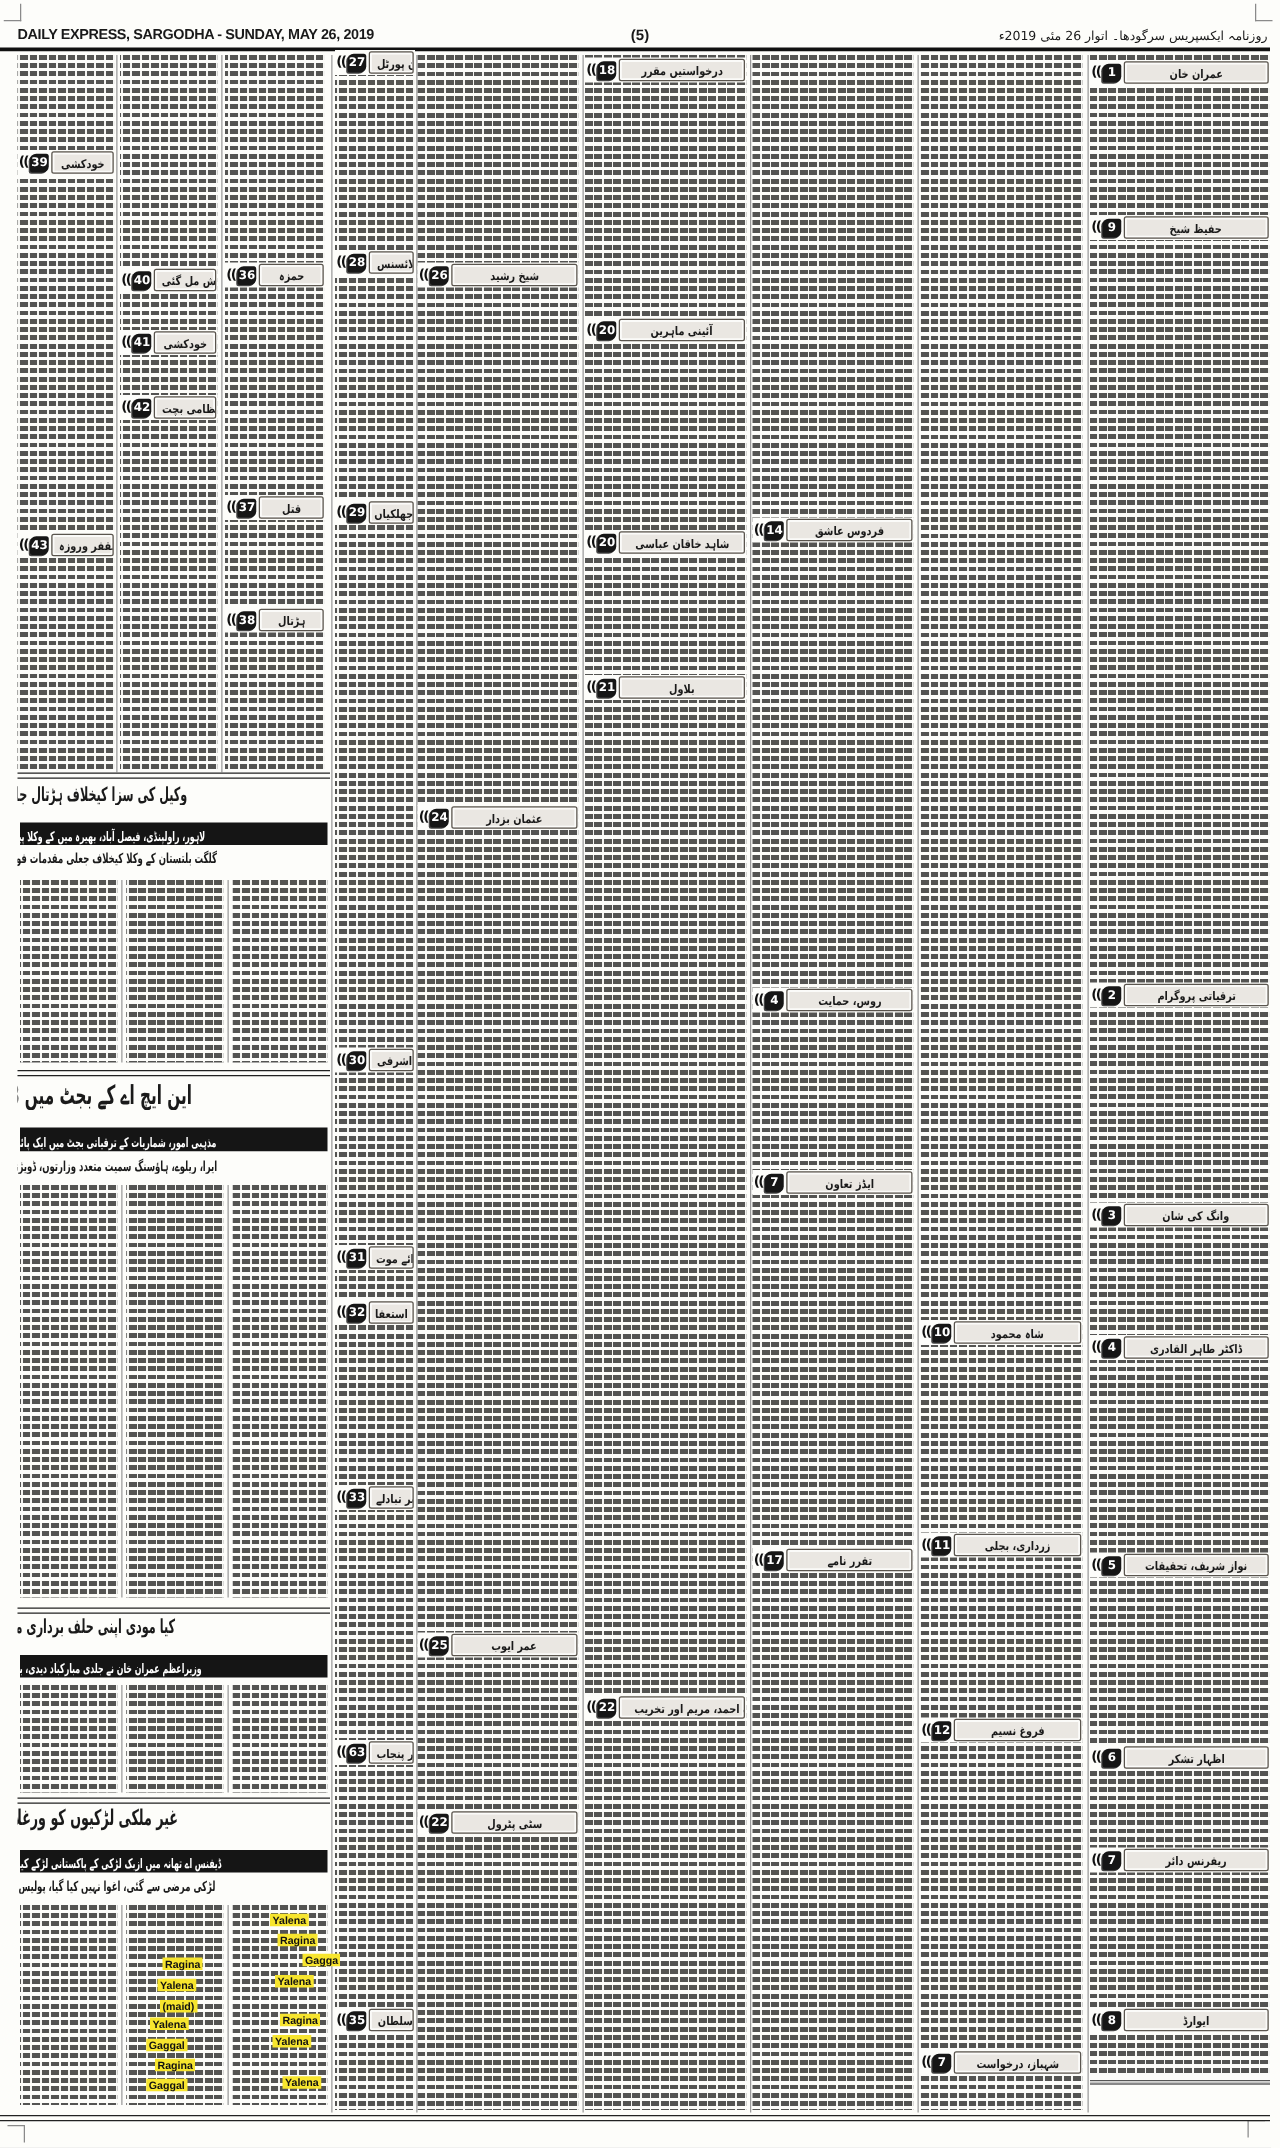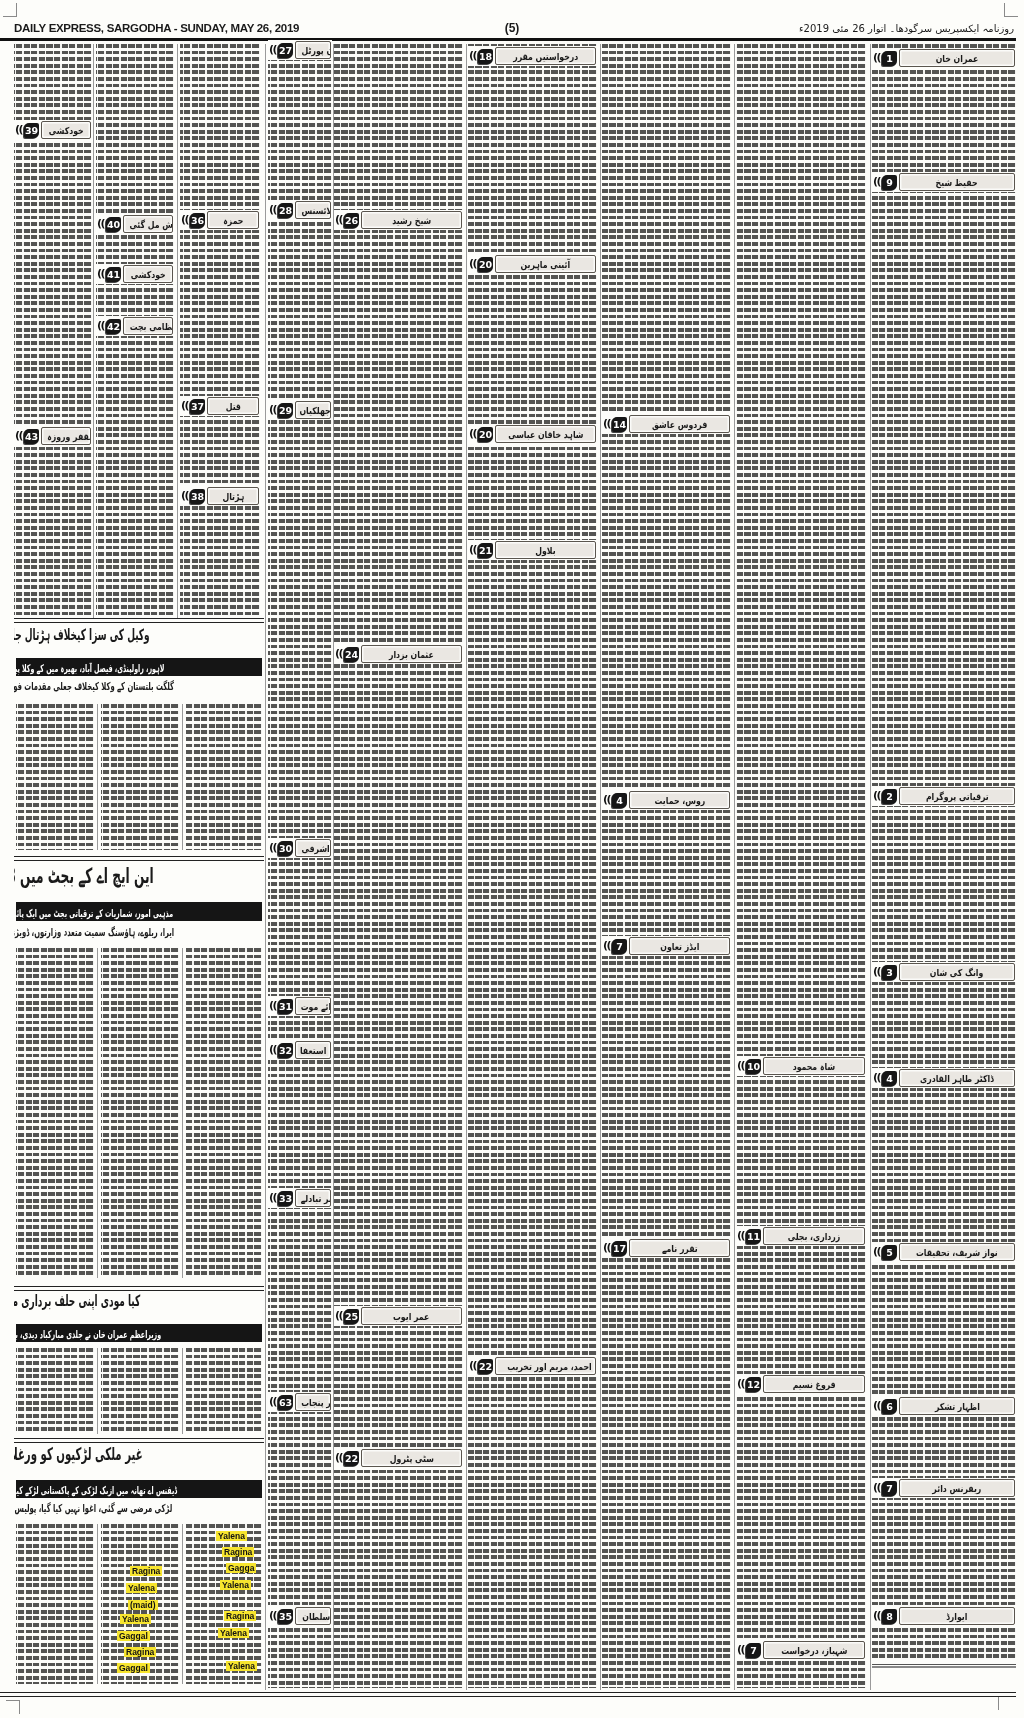--- a/index.html
+++ b/index.html
@@ -348,21 +348,21 @@
     <div class="ft" style="left:2px;top:86px;width:78px;height:160px;"></div>
     <div class="ft" style="left:87px;top:86px;width:78px;height:160px;"></div>
     <div class="ft" style="left:172px;top:86px;width:76px;height:160px;"></div>
     <div class="vr" style="left:83px;top:86px;height:160px;"></div>
     <div class="vr" style="left:168px;top:86px;height:160px;"></div>
   </div>
 
   <div id="chips-layer">
       <span class="chip" style="left: 216px; top: 1531px;">Yalena</span>
       <span class="chip" style="left: 222px; top: 1547px;">Ragina</span>
-      <span class="chip" style="left: 226px; top: 1563px;">Gagga</span>
+      <span class="chip" style="left: 242px; top: 1563px;">Gagga</span>
       <span class="chip" style="left: 220px; top: 1580px;">Yalena</span>
       <span class="chip" style="left: 224px; top: 1611px;">Ragina</span>
       <span class="chip" style="left: 218px; top: 1628px;">Yalena</span>
       <span class="chip" style="left: 226px; top: 1661px;">Yalena</span>
       <span class="chip" style="left: 130px; top: 1566px;">Ragina</span>
       <span class="chip" style="left: 126px; top: 1583px;">Yalena</span>
       <span class="chip" style="left: 128px; top: 1600px;">(maid)</span>
       <span class="chip" style="left: 120px; top: 1614px;">Yalena</span>
       <span class="chip" style="left: 117px; top: 1631px;">Gaggal</span>
       <span class="chip" style="left: 124px; top: 1647px;">Ragina</span>

